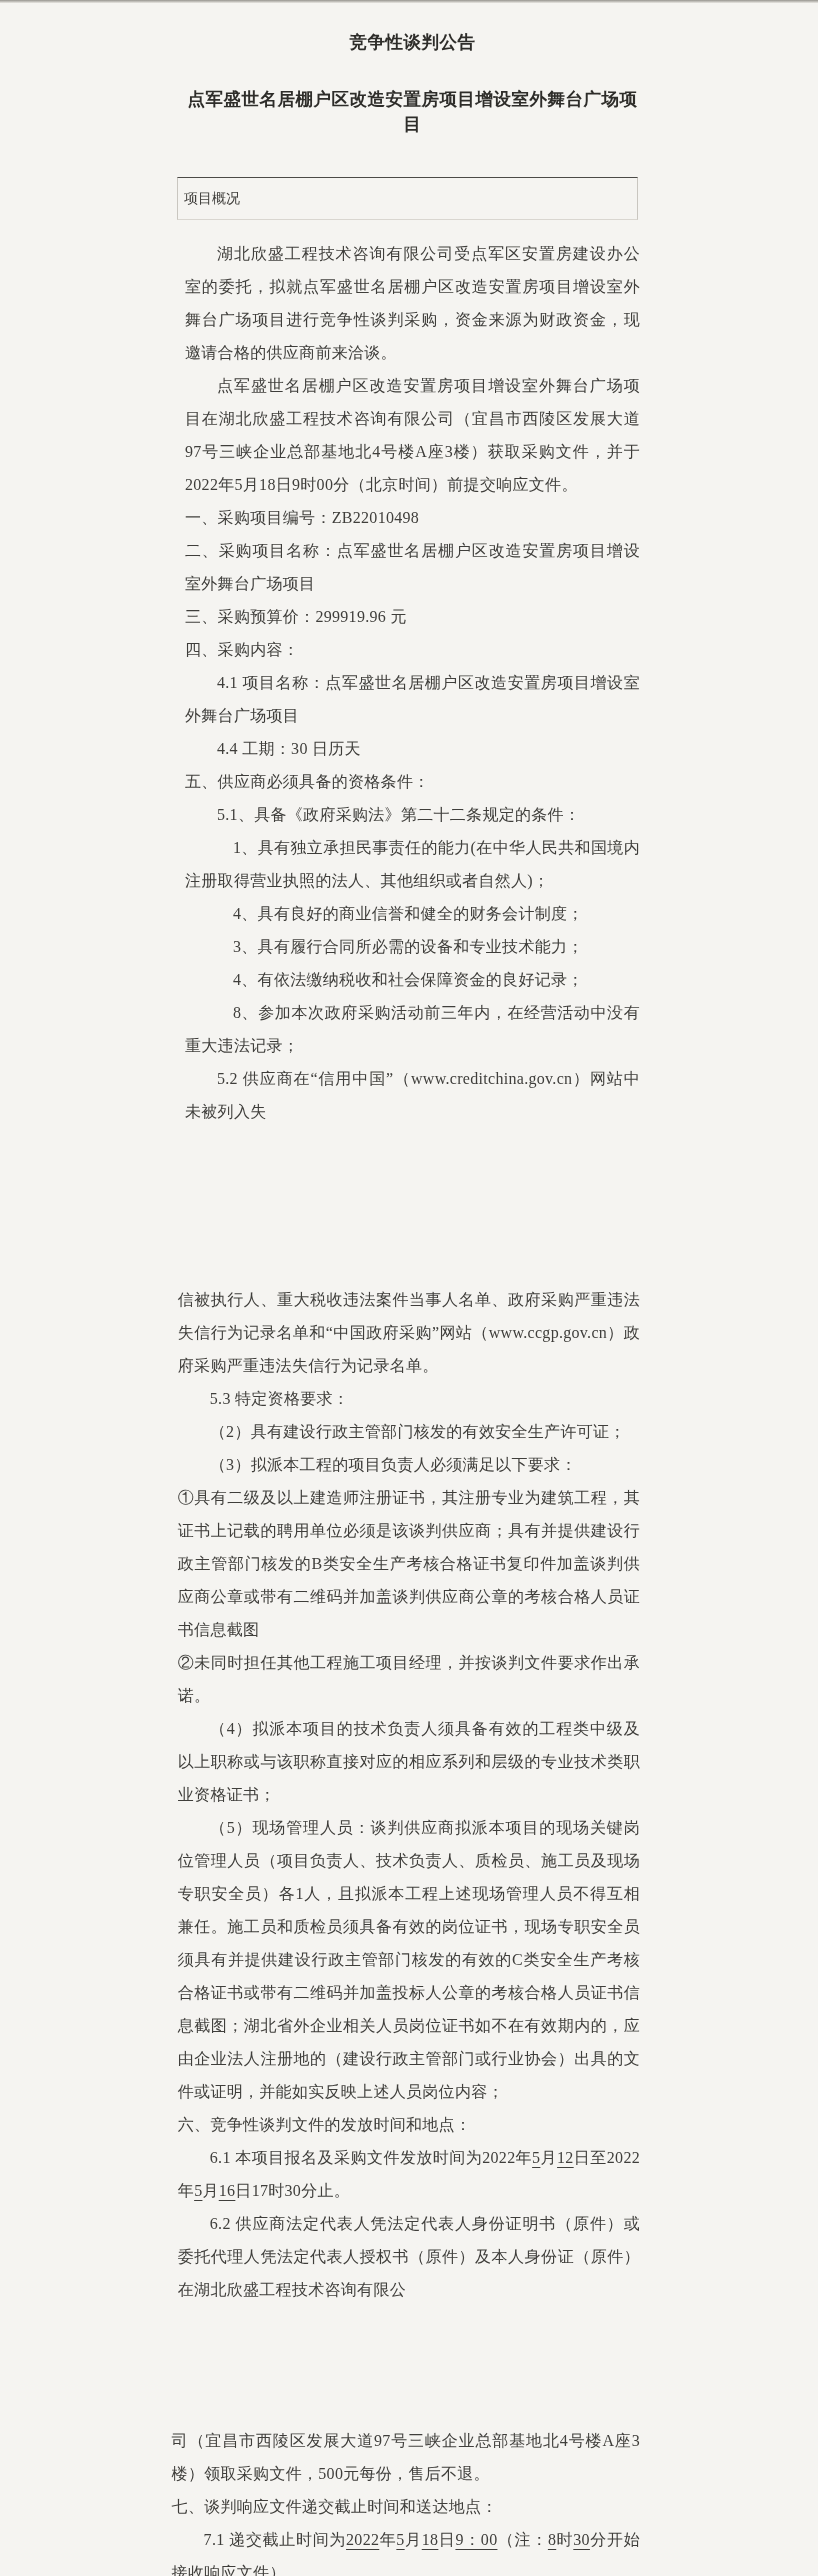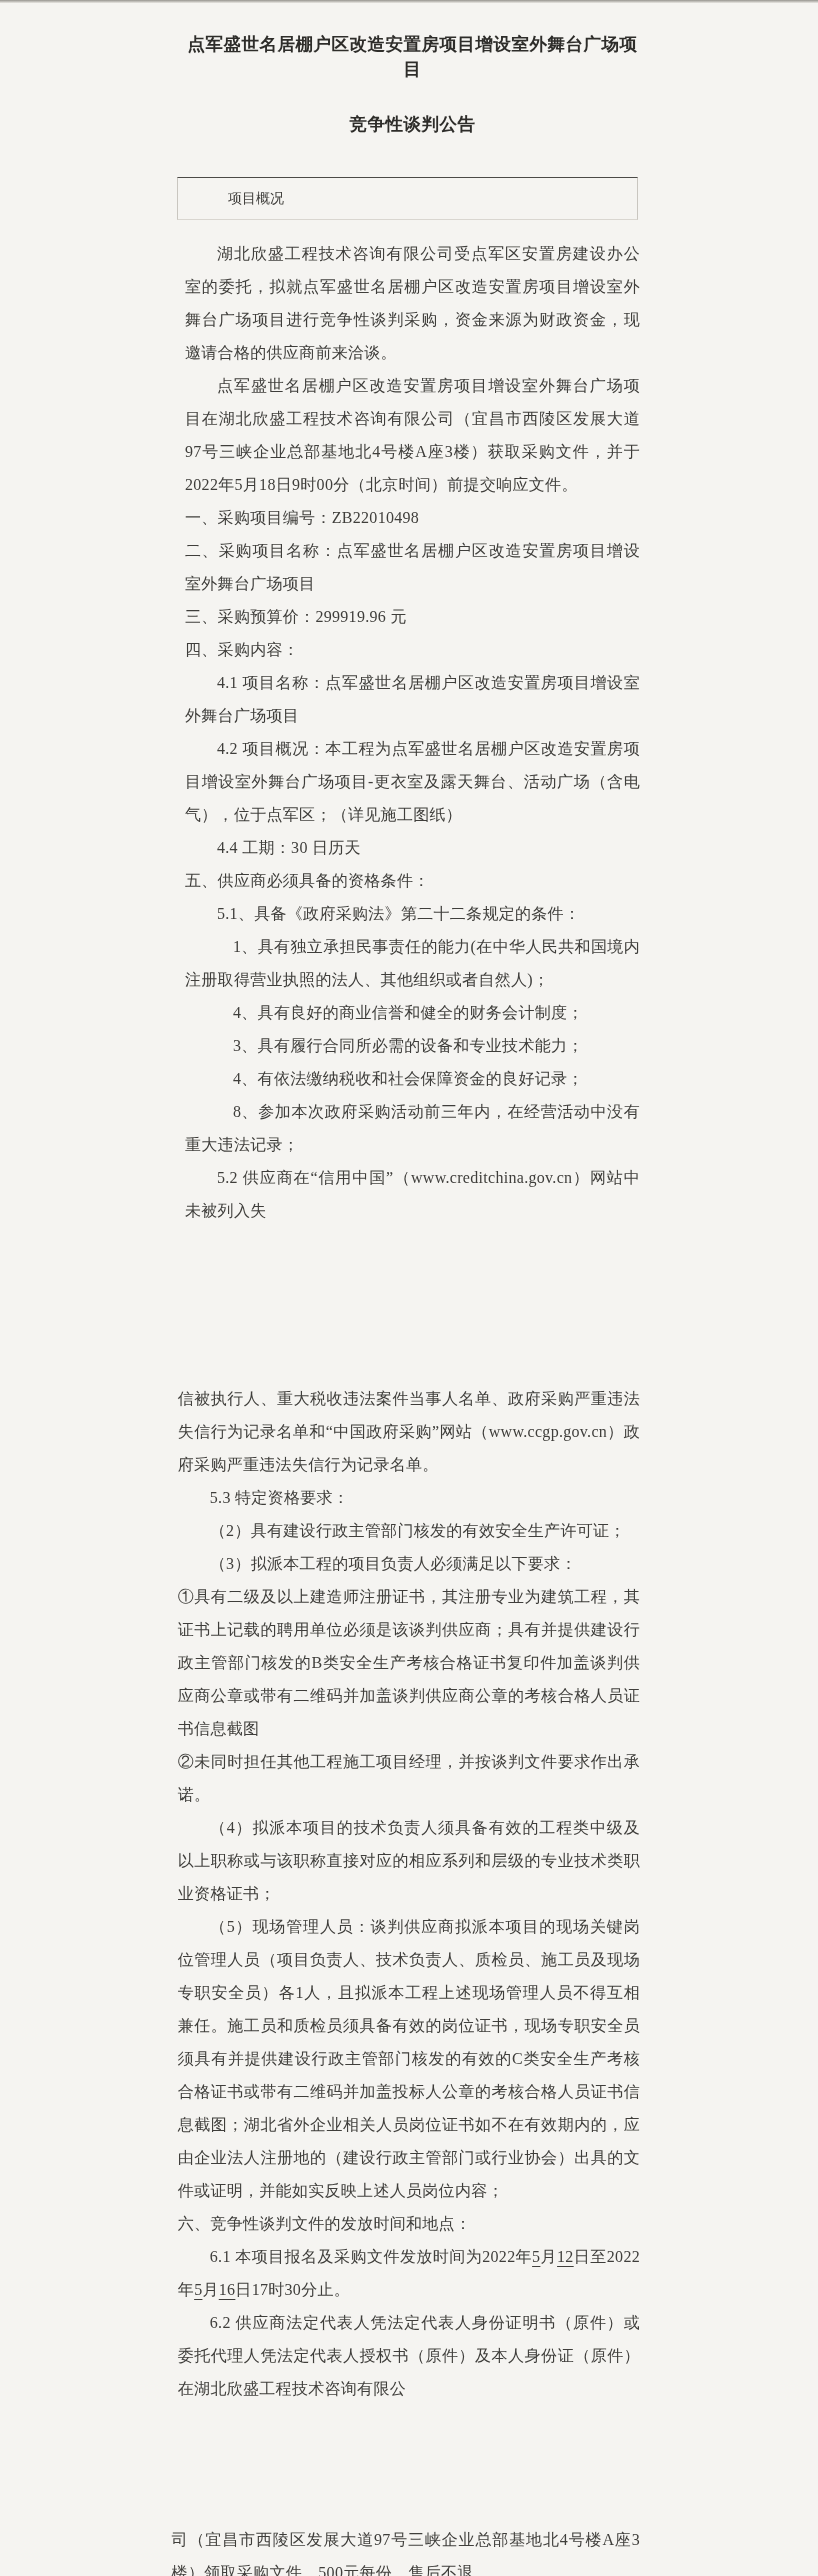--- a/index.html
+++ b/index.html
@@ -43,21 +43,20 @@
     width:453px;
     border-top:1.5px solid #4b4a47;
     border-left:0.5px solid #c9c6c0;
     border-right:0.5px solid #c9c6c0;
     border-bottom:0.5px solid #d9d6d0;
     padding:12.4px 0 10.3px 6.2px;
   }
   .overview-label{
     font-size:14px;
     color:#3f3e3b;
-    margin-left:44px;
   }
   .page{margin-top:17.5px;}
   .pg2{margin-top:155px;margin-left:-7.2px;}
   .pg3{margin-top:118px;margin-left:-13.4px;}
   .ln{
     margin:0;
     font-size:16px;
     line-height:33px;
     letter-spacing:0.3px;
     text-align:justify;
@@ -72,36 +71,35 @@
     text-underline-offset:3.6px;
     text-decoration-thickness:0.8px;
   }
 </style>
 </head>
 <body>
 
 <div class="sheet">
   <div class="content">
 
+    <div class="title t2">竞争性谈判公告</div>
     <div class="title t1">点军盛世名居棚户区改造安置房项目增设室外舞台广场项目</div>
-    <div class="title t2">竞争性谈判公告</div>
 
     <div class="overview-box">
       <span class="overview-label">项目概况</span>
     </div>
 
     <div class="page pg1">
         <p class="ln p">湖北欣盛工程技术咨询有限公司受点军区安置房建设办公室的委托，拟就点军盛世名居棚户区改造安置房项目增设室外舞台广场项目进行竞争性谈判采购，资金来源为财政资金，现邀请合格的供应商前来洽谈。</p>
         <p class="ln p">点军盛世名居棚户区改造安置房项目增设室外舞台广场项目在湖北欣盛工程技术咨询有限公司（宜昌市西陵区发展大道97号三峡企业总部基地北4号楼A座3楼）获取采购文件，并于2022年5月18日9时00分（北京时间）前提交响应文件。</p>
         <p class="ln h">一、采购项目编号：ZB22010498</p>
         <p class="ln h">二、采购项目名称：点军盛世名居棚户区改造安置房项目增设室外舞台广场项目</p>
         <p class="ln h">三、采购预算价：299919.96 元</p>
         <p class="ln h">四、采购内容：</p>
         <p class="ln sub">4.1 项目名称：点军盛世名居棚户区改造安置房项目增设室外舞台广场项目</p>
-        <p class="ln sub">4.2 项目概况：本工程为点军盛世名居棚户区改造安置房项目增设室外舞台广场项目-更衣室及露天舞台、活动广场（含电气），位于点军区；（详见施工图纸）</p>
         <p class="ln sub">4.4 工期：30 日历天</p>
         <p class="ln h">五、供应商必须具备的资格条件：</p>
         <p class="ln sub">5.1、具备《政府采购法》第二十二条规定的条件：</p>
         <p class="ln sub2">1、具有独立承担民事责任的能力(在中华人民共和国境内注册取得营业执照的法人、其他组织或者自然人)；</p>
         <p class="ln sub2">4、具有良好的商业信誉和健全的财务会计制度；</p>
         <p class="ln sub2">3、具有履行合同所必需的设备和专业技术能力；</p>
         <p class="ln sub2">4、有依法缴纳税收和社会保障资金的良好记录；</p>
         <p class="ln sub2">8、参加本次政府采购活动前三年内，在经营活动中没有重大违法记录；</p>
         <p class="ln sub">5.2 供应商在“信用中国”（www.creditchina.gov.cn）网站中未被列入失</p>
       </div>

